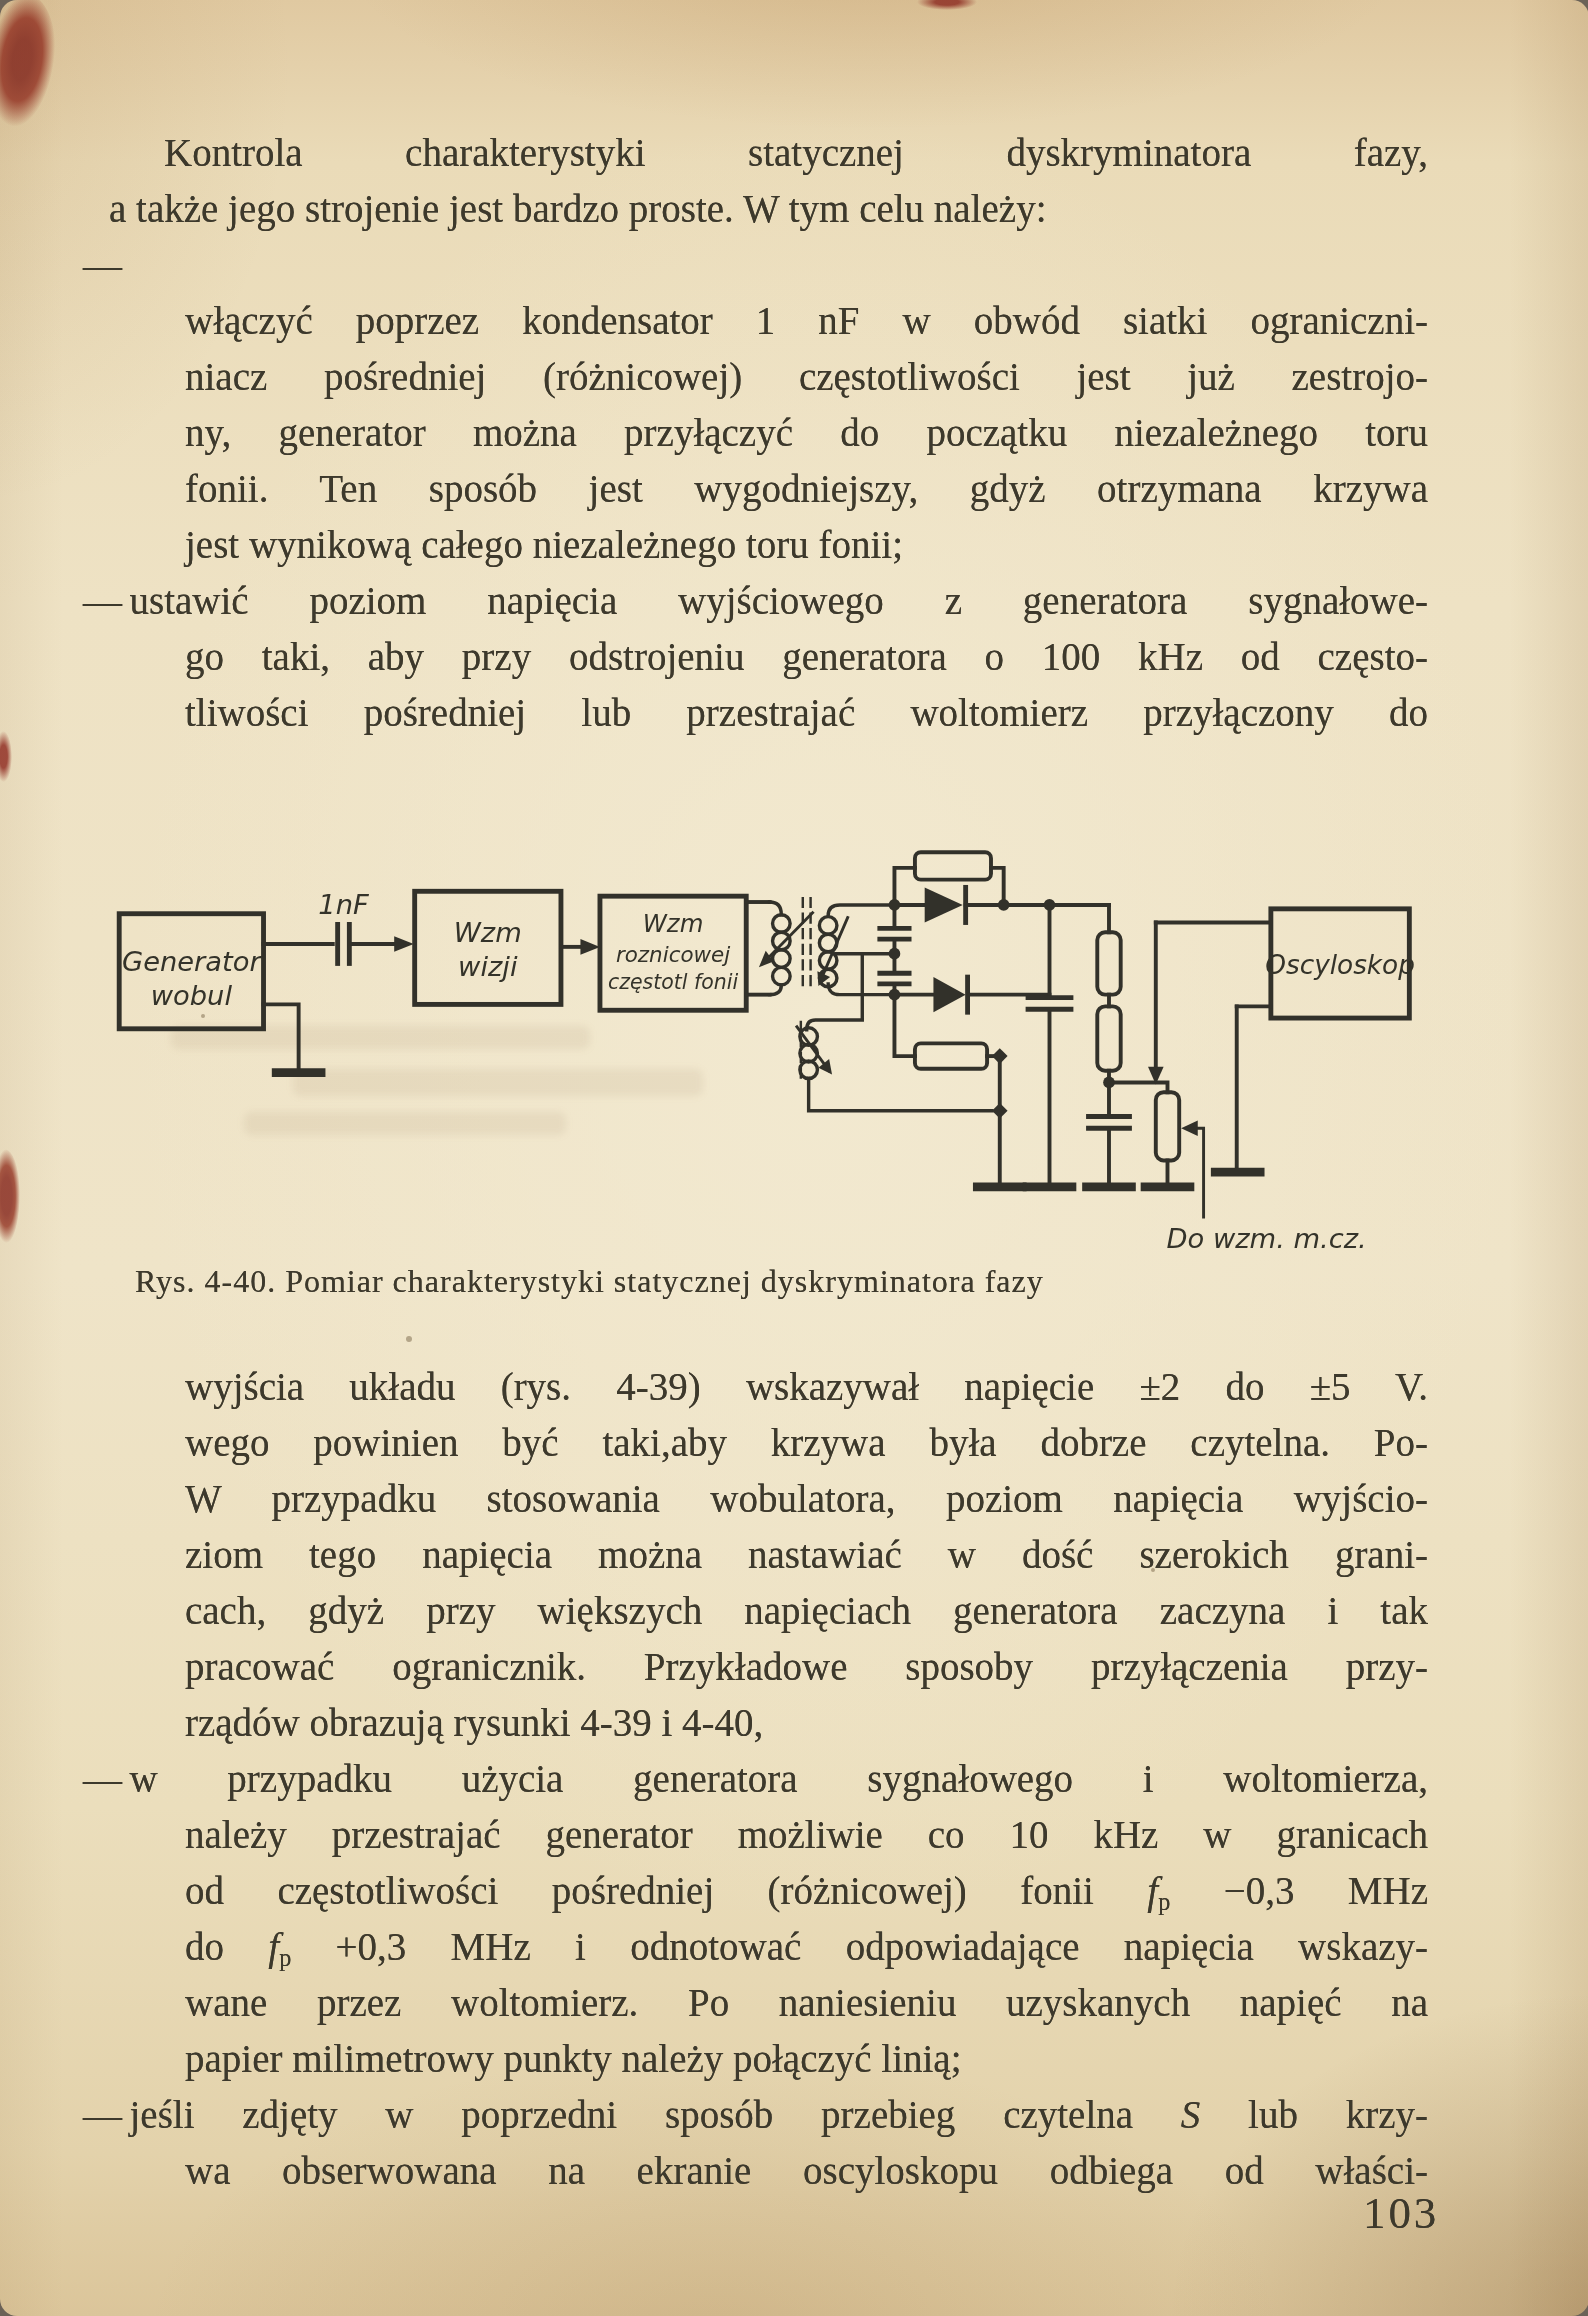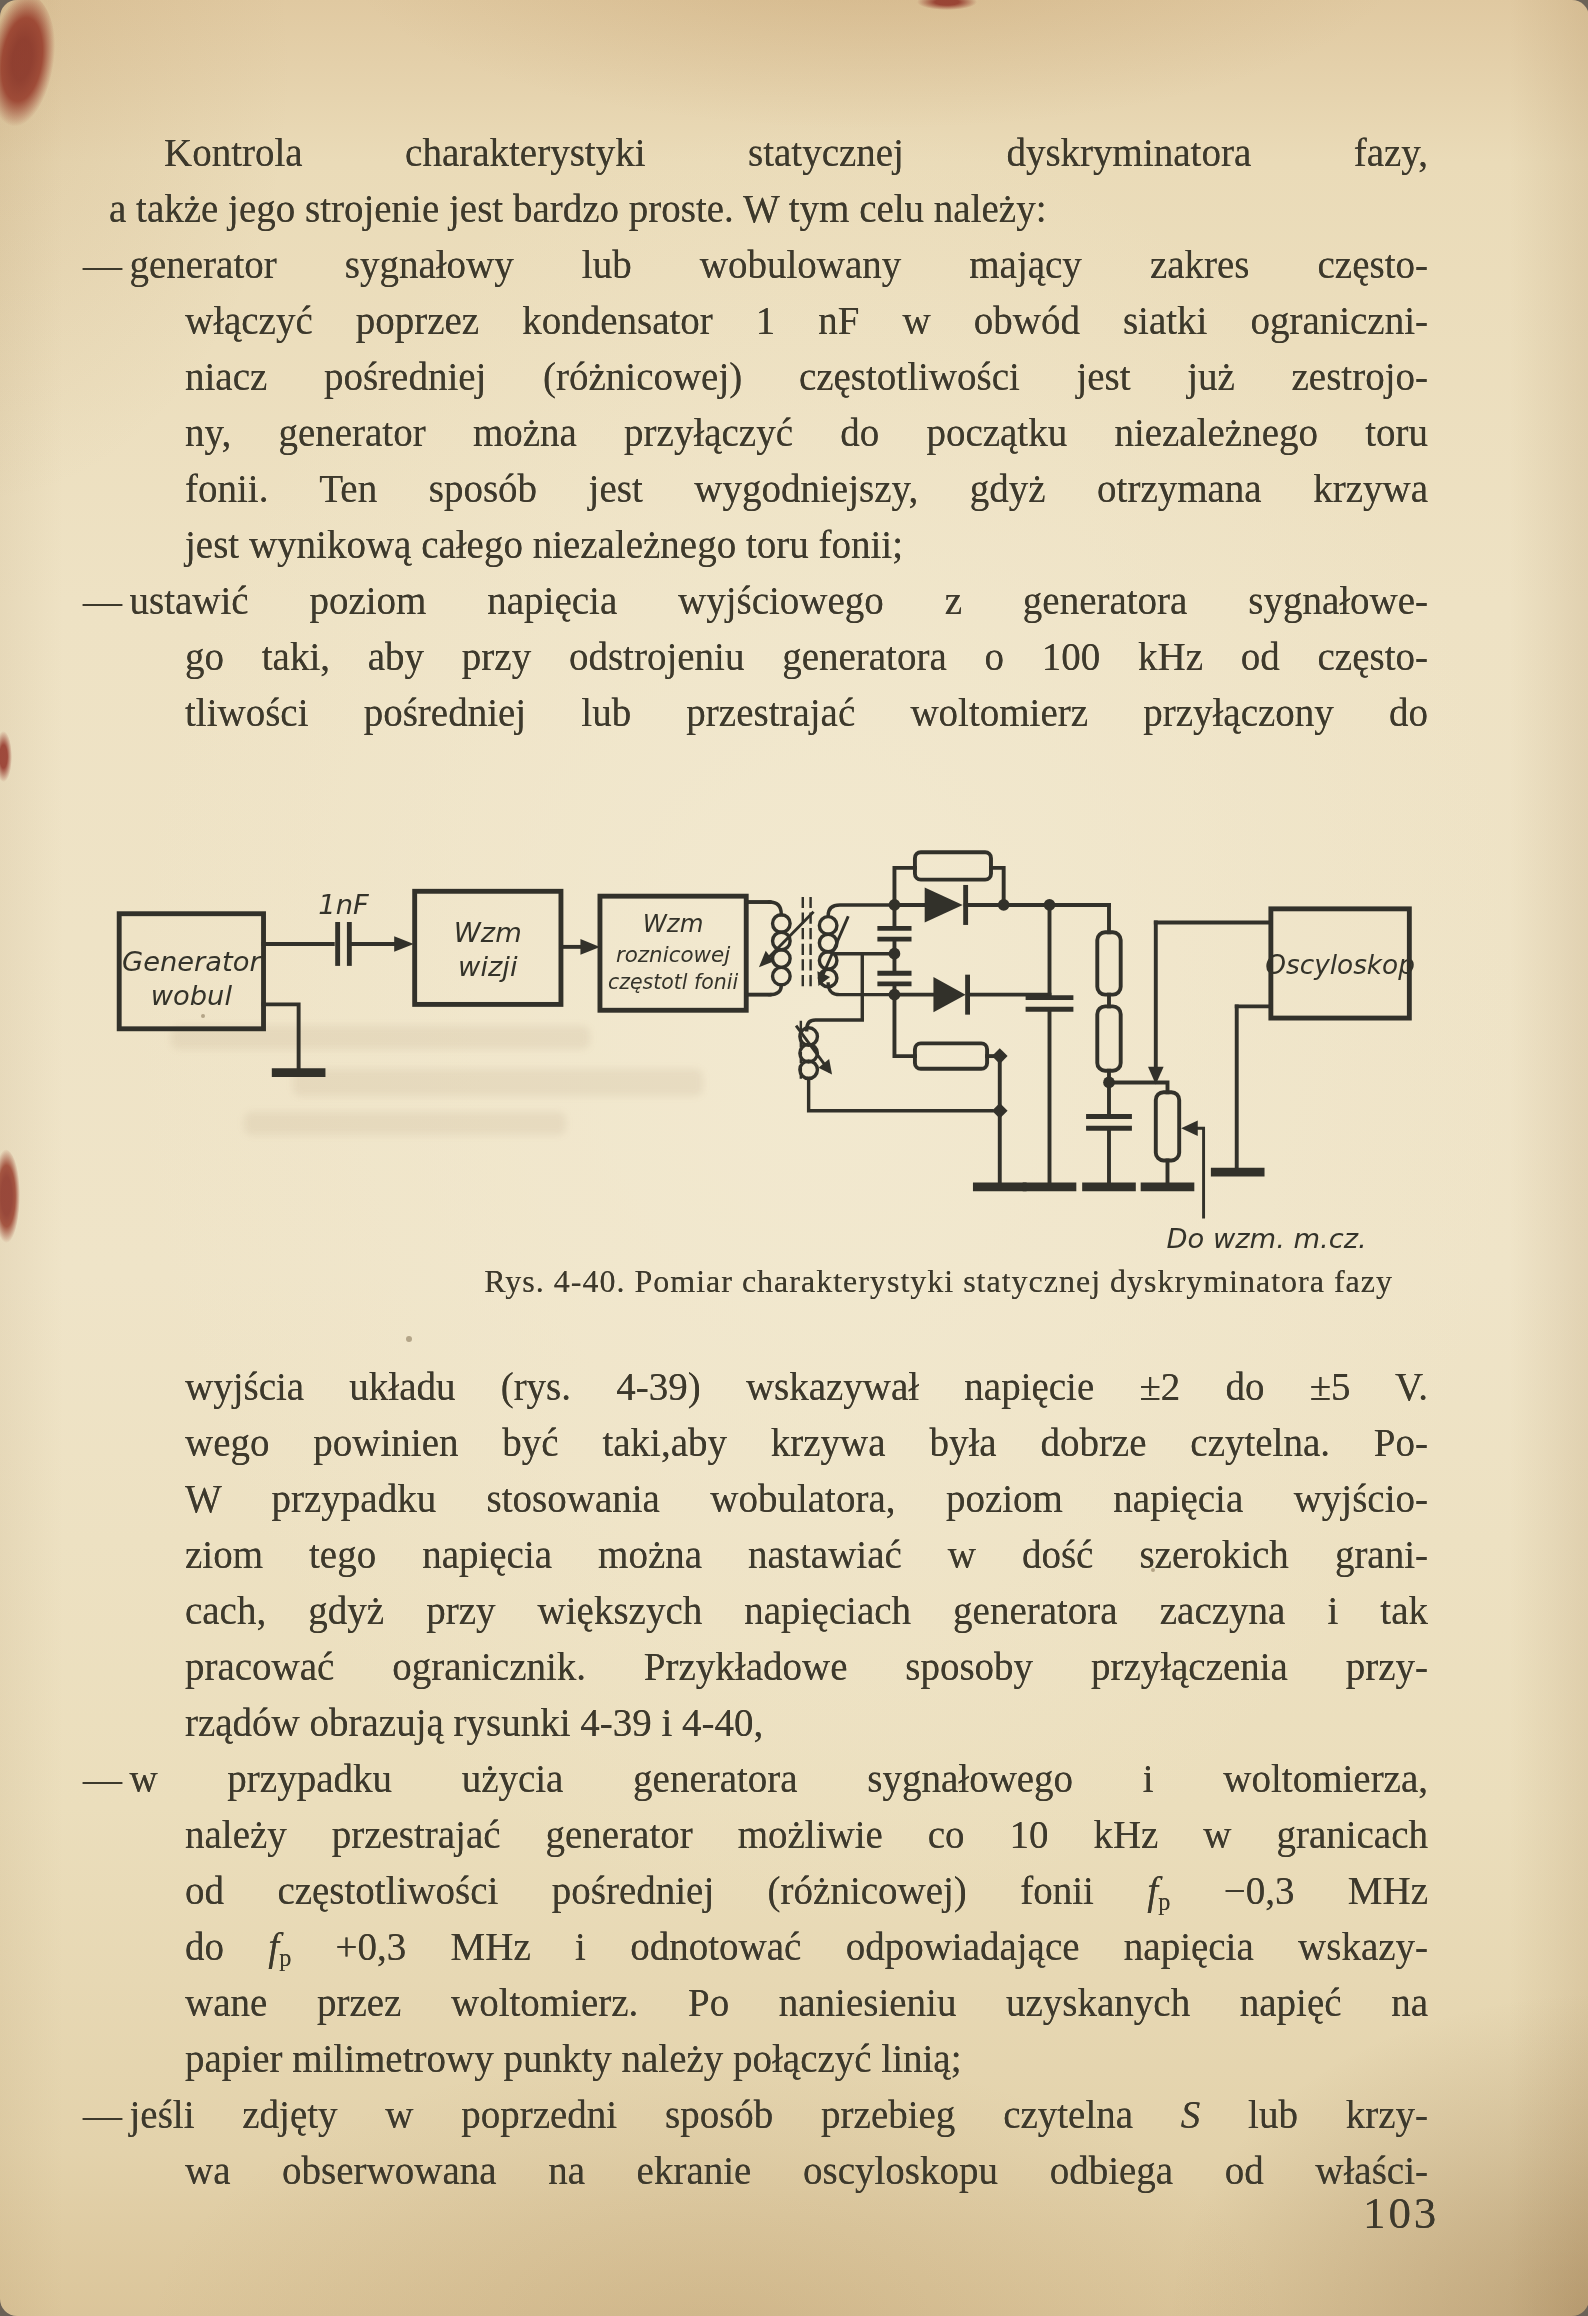--- a/index.html
+++ b/index.html
@@ -27,21 +27,21 @@
   }
   .just{text-align:justify;text-align-last:justify;}
   .ind{text-indent:55px;}
   .cont{padding-left:76px;}
   .b1st{padding-left:20.5px;}
   .dash{position:absolute;left:-26px;top:0;}
   .fit{font-style:italic;}
   .sub{font-size:0.62em;vertical-align:-0.25em;}
   .caption{
     position:absolute;left:135px;top:1260px;width:1258px;height:43px;
-    text-align:right;font-size:32px;letter-spacing:1px;line-height:43px;
+    text-align:left;font-size:32px;letter-spacing:1px;line-height:43px;
     color:#3d392c;text-shadow:0 0 0.4px rgba(58,54,42,.8);
   }
   .pagenum{
     position:absolute;left:1315px;top:2187px;font-size:45px;letter-spacing:2.9px;
     color:#3d392c;text-shadow:0 0 0.4px rgba(58,54,42,.8);margin-left:48px;
   }
   svg.schematic{position:absolute;left:0;top:0;}
   .hand{font-family:"DejaVu Sans", sans-serif;font-style:italic;fill:#34332a;}
   .ghost{position:absolute;background:rgba(128,104,64,.09);filter:blur(3.9px);border-radius:7.8px;}
   .speck{position:absolute;background:rgba(90,70,40,.4);border-radius:50%;}
@@ -72,21 +72,21 @@
   <div class="ghost" style="left:171px;top:1026px;width:419px;height:23.4px;"></div>
   <div class="ghost" style="left:293px;top:1069px;width:410px;height:27px;"></div>
   <div class="ghost" style="left:244px;top:1112px;width:322px;height:23.4px;"></div>
   <div class="speck" style="left:406px;top:1336px;width:5.9px;height:5.9px;"></div>
   <div class="speck" style="left:201px;top:1014px;width:3.9px;height:3.9px;"></div>
   <div class="speck" style="left:1151px;top:1568px;width:3.9px;height:3.9px;"></div>
 
   <div class="textblock" id="block-a">
     <div class="ln just ind"><span>Kontrola charakterystyki statycznej dyskryminatora fazy,</span></div>
     <div class="ln"><span>a także jego strojenie jest bardzo proste. W tym celu należy:</span></div>
-    <div class="ln just b1st"><span class="dash">—</span><span>generator sygnałowy lub wobulowany mający zakres często-</span></div>
+    <div class="ln just b1st"><span class="dash">—</span></div>
     <div class="ln just cont"><span>włączyć poprzez kondensator 1 nF w obwód siatki ograniczni-</span></div>
     <div class="ln just cont"><span>niacz pośredniej (różnicowej) częstotliwości jest już zestrojo-</span></div>
     <div class="ln just cont"><span>ny, generator można przyłączyć do początku niezależnego toru</span></div>
     <div class="ln just cont"><span>fonii. Ten sposób jest wygodniejszy, gdyż otrzymana krzywa</span></div>
     <div class="ln cont"><span>jest wynikową całego niezależnego toru fonii;</span></div>
     <div class="ln just b1st"><span class="dash">—</span><span>ustawić poziom napięcia wyjściowego z generatora sygnałowe-</span></div>
     <div class="ln just cont"><span>go taki, aby przy odstrojeniu generatora o 100 kHz od często-</span></div>
     <div class="ln just cont"><span>tliwości pośredniej lub przestrajać woltomierz przyłączony do</span></div>
   </div>
 

